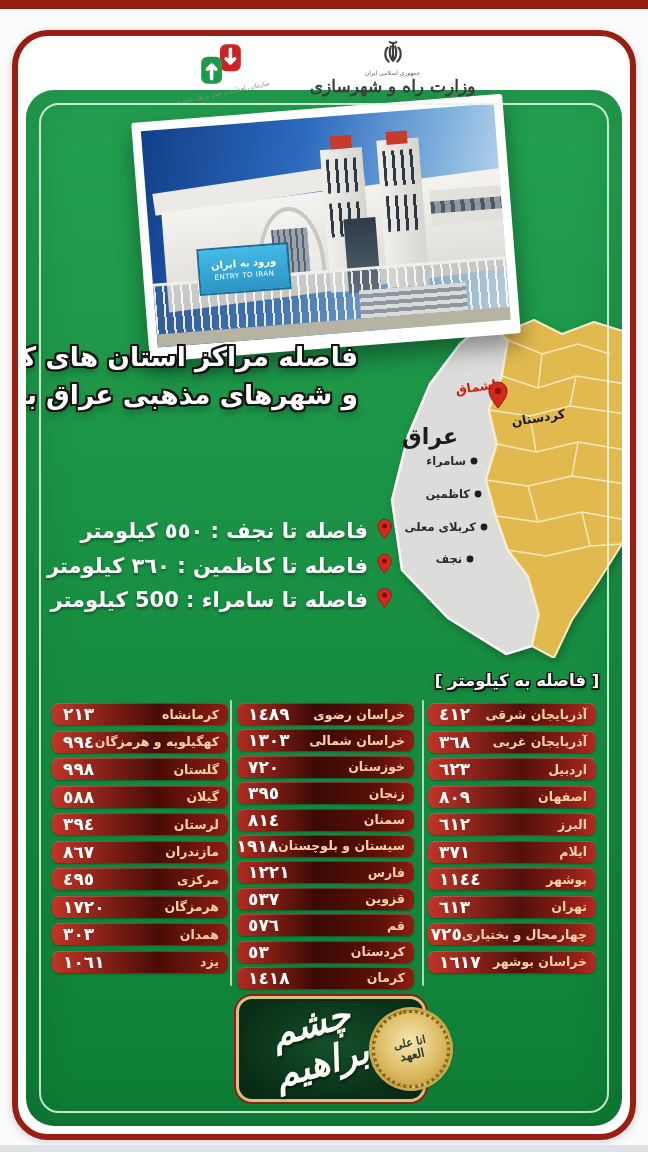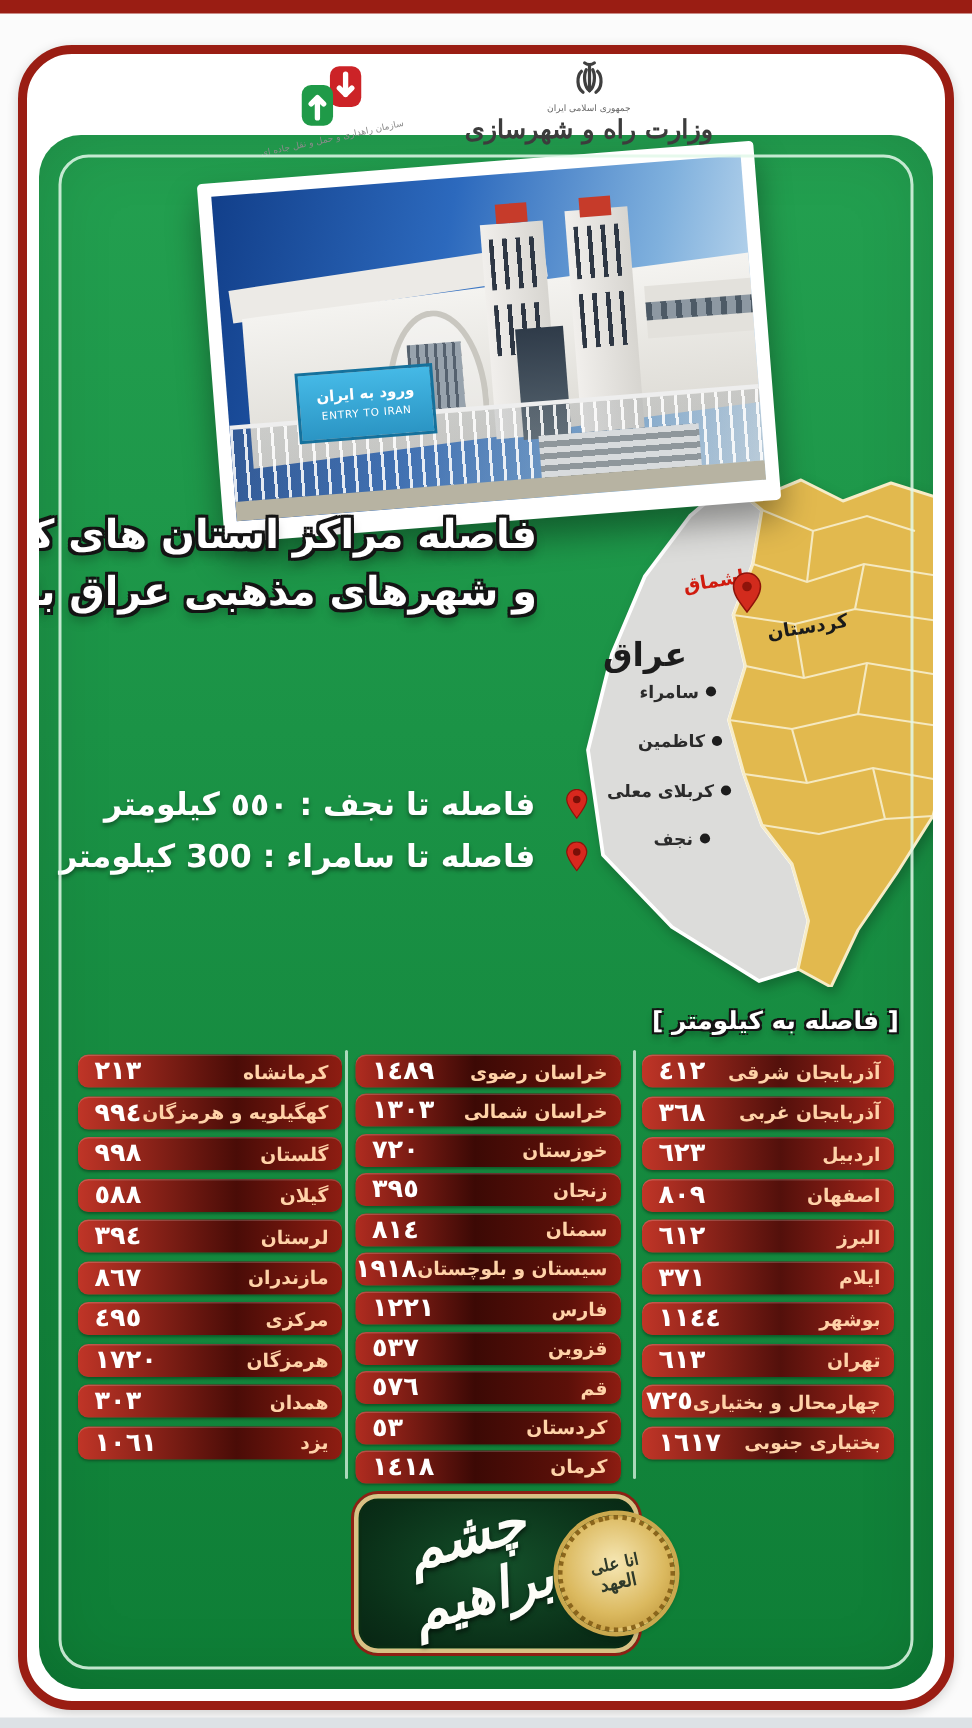--- a/index.html
+++ b/index.html
@@ -68,21 +68,21 @@
   .title{position:absolute;left:14px;top:248px;width:318px;z-index:4;direction:rtl;text-align:left;}
   .title div{white-space:nowrap;font-weight:bold;font-size:26.5px;line-height:37.5px;color:#fff;
     text-shadow:-2px -2px 0 #141414,2px -2px 0 #141414,-2px 2px 0 #141414,2px 2px 0 #141414,
                 0 -2px 0 #141414,0 2px 0 #141414,-2px 0 0 #141414,2px 0 0 #141414,0 5px 7px rgba(0,0,0,.35);}
   .title .red{color:var(--accent-red,#e8301f);
     text-shadow:-2px -2px 0 #fff,2px -2px 0 #fff,-2px 2px 0 #fff,2px 2px 0 #fff,
                 0 -2px 0 #fff,0 2px 0 #fff,-2px 0 0 #fff,2px 0 0 #fff,0 5px 7px rgba(0,0,0,.35);}
 
   
   .bullets{position:absolute;left:34px;top:429px;width:332px;z-index:4;direction:rtl;}
-  .bullet-row{display:flex;align-items:center;justify-content:flex-start;height:34.7px;gap:20px;}
+  .bullet-row{display:flex;justify-content:flex-start;height:34.7px;gap:9px;}
   .bullet-row .pin{flex:0 0 auto;}
   .bullet-text{font-size:21px;font-weight:bold;color:#fff;white-space:nowrap;
                text-shadow:0 2px 3px rgba(0,0,0,.4);}
 
   
   .tbl-header{position:absolute;left:398px;top:581px;width:186px;direction:rtl;text-align:center;
     font-size:16.5px;font-weight:bold;color:#fff;white-space:nowrap;
     text-shadow:-1.5px -1.5px 0 #141414,1.5px -1.5px 0 #141414,-1.5px 1.5px 0 #141414,1.5px 1.5px 0 #141414,0 3px 5px rgba(0,0,0,.35);}
   .col{position:absolute;top:613px;display:flex;flex-direction:column;}
   .col-right{left:402px;width:168px;gap:5.5px;}
@@ -220,27 +220,34 @@
 
         <div class="bullet-row">
           <svg class="pin" width="15" height="20" viewBox="0 0 15 20">
             <path d="M7.5,19.5 C3,13.5 0.8,10.2 0.8,7 a6.7,6.7 0 1 1 13.4,0 C14.2,10.2 12,13.5 7.5,19.5 Z" fill="#d8281e" stroke="#8e130a" stroke-width="0.8"></path>
             <circle cx="7.5" cy="7" r="2.5" fill="#7a0f08"></circle>
           </svg>
           <span class="bullet-text">فاصله تا نجف : ٥٥٠ کیلومتر</span>
         </div>
 
 
-
         <div class="bullet-row">
           <svg class="pin" width="15" height="20" viewBox="0 0 15 20">
             <path d="M7.5,19.5 C3,13.5 0.8,10.2 0.8,7 a6.7,6.7 0 1 1 13.4,0 C14.2,10.2 12,13.5 7.5,19.5 Z" fill="#d8281e" stroke="#8e130a" stroke-width="0.8"></path>
             <circle cx="7.5" cy="7" r="2.5" fill="#7a0f08"></circle>
           </svg>
-          <span class="bullet-text">فاصله تا سامراء : 300 کیلومتر</span>
+          <span class="bullet-text">فاصله تا کاظمین : ٣٦٠ کیلومتر</span>
+        </div>
+
+        <div class="bullet-row">
+          <svg class="pin" width="15" height="20" viewBox="0 0 15 20">
+            <path d="M7.5,19.5 C3,13.5 0.8,10.2 0.8,7 a6.7,6.7 0 1 1 13.4,0 C14.2,10.2 12,13.5 7.5,19.5 Z" fill="#d8281e" stroke="#8e130a" stroke-width="0.8"></path>
+            <circle cx="7.5" cy="7" r="2.5" fill="#7a0f08"></circle>
+          </svg>
+          <span class="bullet-text">فاصله تا سامراء : 500 کیلومتر</span>
         </div>
       </div>
 
     <div class="tbl-header">[ فاصله به کیلومتر ]</div>
     <div class="divider d1"></div>
     <div class="divider d2"></div>
 
     <div class="col col-right">
 
         <div class="bar-row">
@@ -282,21 +289,21 @@
           <span class="prov">تهران</span>
           <span class="dist">٦١٣</span>
         </div>
 
         <div class="bar-row">
           <span class="prov">چهارمحال و بختیاری</span>
           <span class="dist">٧٢٥</span>
         </div>
 
         <div class="bar-row">
-          <span class="prov">بختیاری جنوبی</span>
+          <span class="prov">خراسان بوشهر</span>
           <span class="dist">١٦١٧</span>
         </div>
       </div>
     <div class="col col-middle">
 
         <div class="bar-row">
           <span class="prov">خراسان رضوی</span>
           <span class="dist">١٤٨٩</span>
         </div>
 

